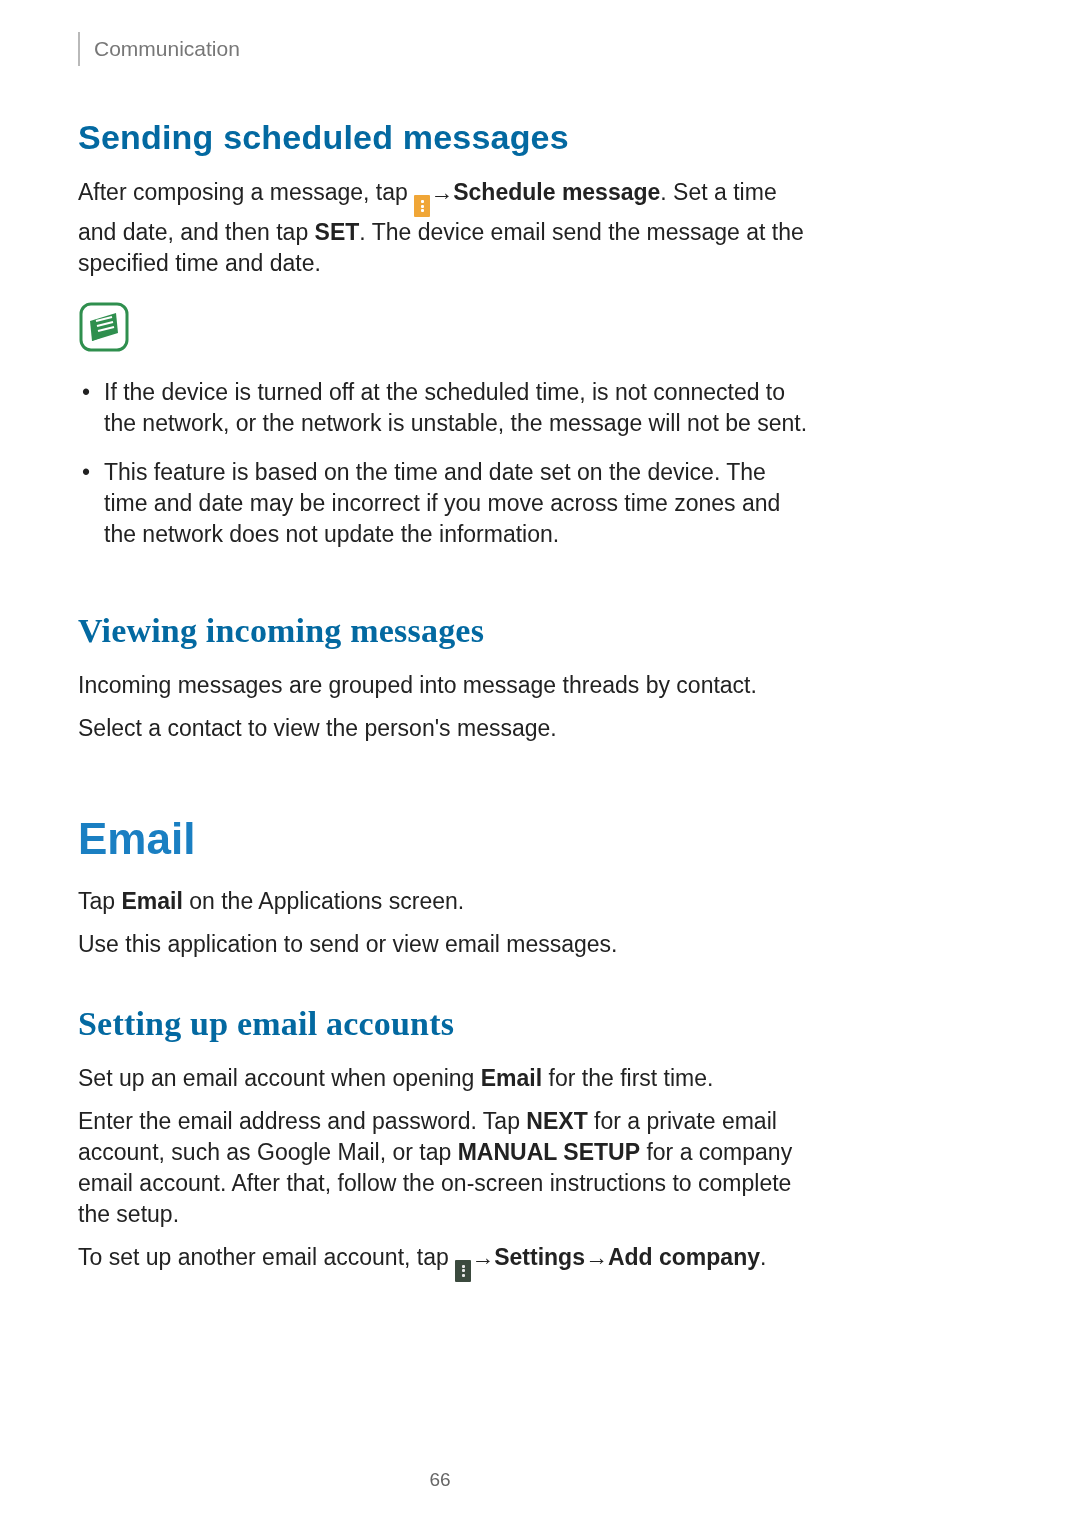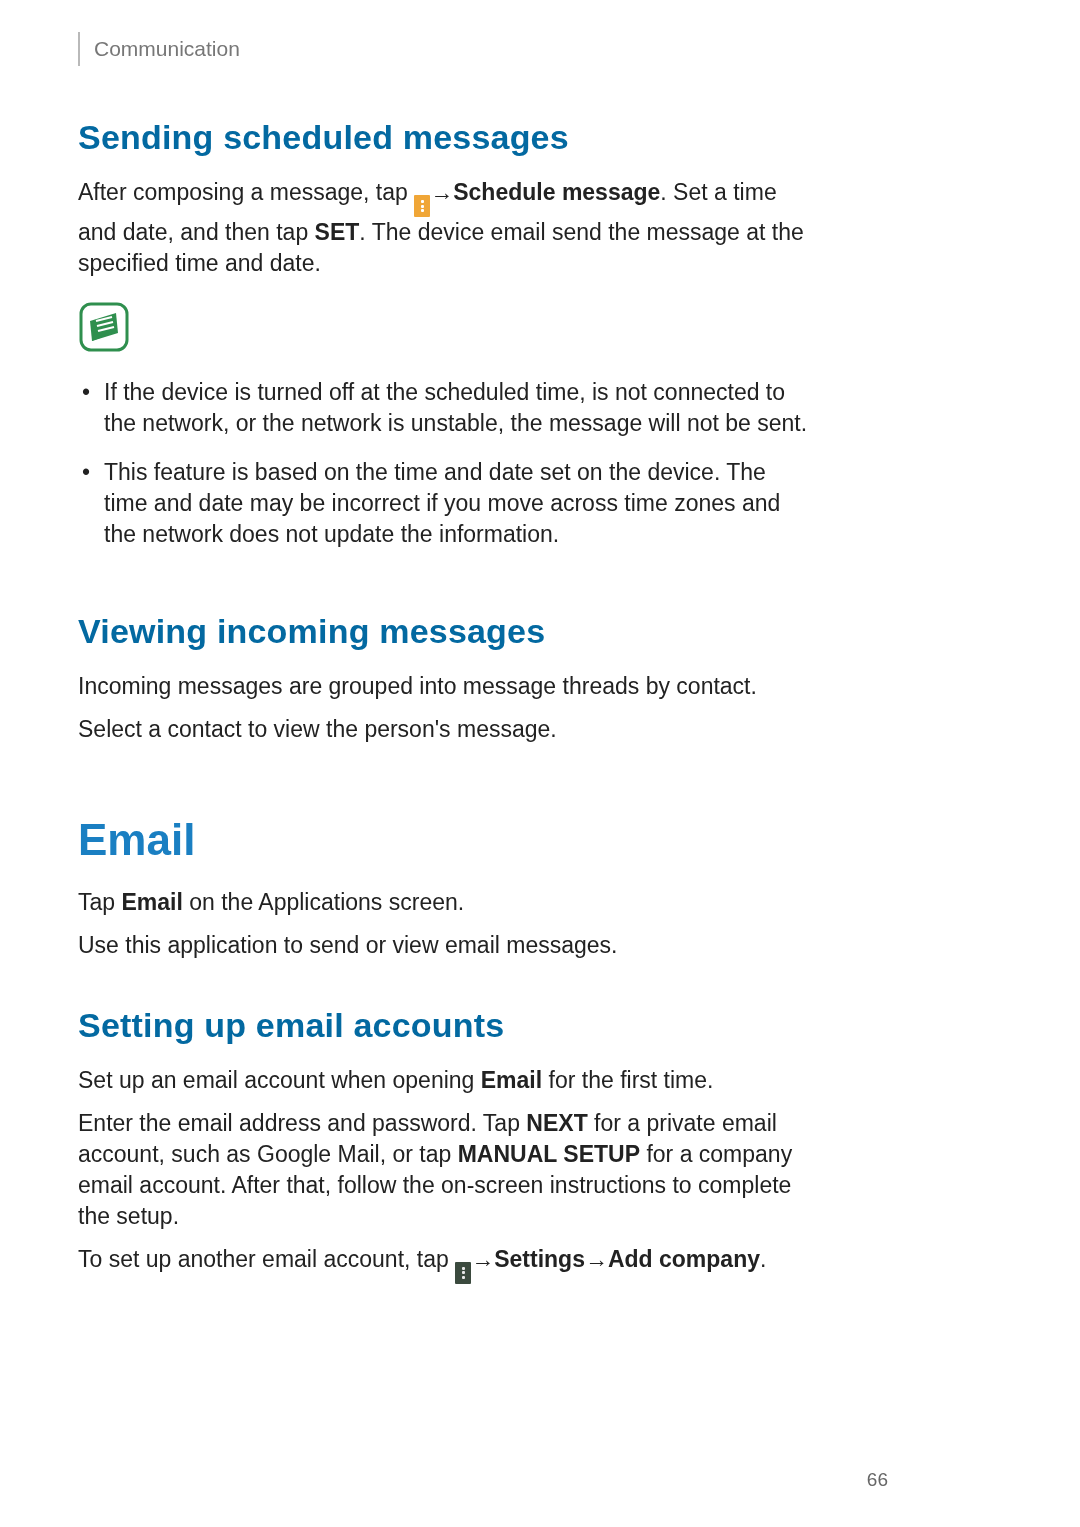--- a/index.html
+++ b/index.html
@@ -93,26 +93,26 @@
     padding-left: 26px;
     margin-bottom: 18px;
   }
   .note-list li::before {
     content: "•";
     position: absolute;
     left: 4px;
     top: 0;
     color: #222;
   }
-  .section-gap { margin-top: 44px; }
+  .section-gap { margin-top: 44px; font-family: Liberation Serif, serif; }
   .page-number {
     position: absolute;
     bottom: 36px;
-    left: 0; right: 0;
-    text-align: right;
+    left: 0; right: 8px;
+    text-align: center;
     color: #666;
     font-size: 19px;
   }
   .note-svg-border { stroke: #2f8f4e; fill: none; stroke-width: 3; }
   .note-svg-fill { fill: #2f8f4e; }
 </style>
 </head>
 <body>
 
 <div class="page">

